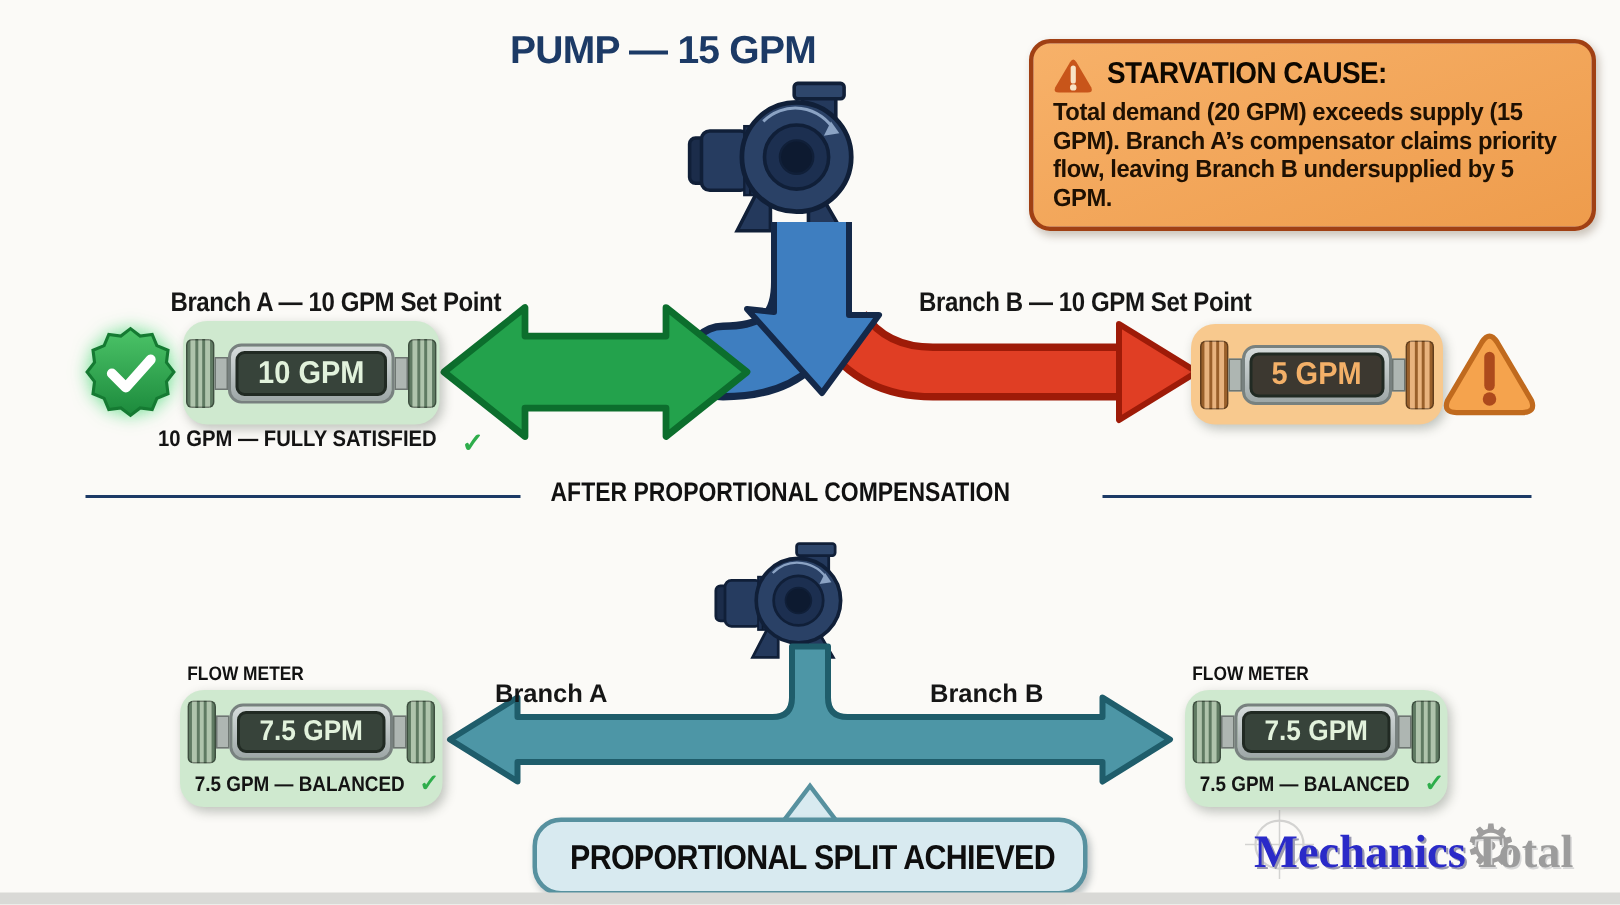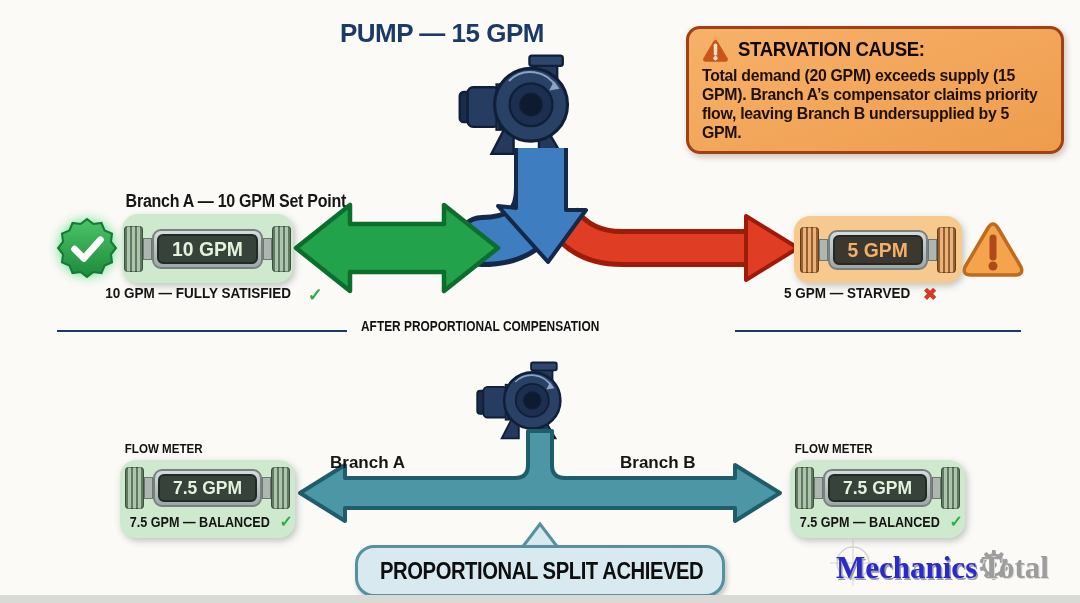--- a/index.html
+++ b/index.html
@@ -9,21 +9,21 @@
     -webkit-font-smoothing:antialiased;
   }
   .abs{position:absolute;}
   .ctr{text-align:left;}
   .cond{display:inline-block;transform:scaleX(.89);transform-origin:center;}
 
   
   .pump-title{left:340px;top:18px;width:400px;font-size:26px;font-weight:800;
     color:var(--title-navy,#1C3A66);letter-spacing:-.5px;}
   .branch-label{top:191px;width:370px;font-size:18px;font-weight:800;color:#161616;letter-spacing:-.3px;}
-  .divider-text{left:340px;top:318px;width:400px;font-size:14px;font-weight:800;color:#111;}
+  .divider-text{left:340px;top:318px;width:400px;font-size:18px;font-weight:800;color:#111;}
   .divider-line{top:330px;height:2px;background:var(--title-navy,#1C3A66);}
   .bottom-branch-label{top:453px;width:150px;font-size:17px;font-weight:800;color:#161616;}
   .fm-title{top:441px;width:175px;font-size:13px;font-weight:800;color:#111;}
 
   
   .warning-box{left:686px;top:26px;width:378px;height:128px;box-sizing:border-box;
     background:linear-gradient(160deg,#F7B169,#EE9C4C);
     border:3px solid var(--warning-border,#A04014);border-radius:14px;
     padding:9px 13px;box-shadow:2px 3px 6px rgba(60,30,0,.25);}
   .warning-title-row{display:flex;align-items:flex-start;gap:9px;}
@@ -110,22 +110,24 @@
       <svg width="27" height="25" viewBox="0 0 62 58">
         <path d="M26 8 Q31 0 36 8 L59 47 Q62 55 53 55 L9 55 Q0 55 3 47 Z" fill="#C8551A"></path>
         <line x1="31" y1="17" x2="31" y2="37" stroke="#F8E3C4" stroke-width="8" stroke-linecap="round"></line>
         <circle cx="31" cy="47" r="5" fill="#F8E3C4"></circle>
       </svg>
       <span class="warning-title">STARVATION CAUSE:</span>
     </div>
     <div class="warning-body">Total demand (20 GPM) exceeds supply (15 GPM). Branch A’s compensator claims priority flow, leaving Branch B undersupplied by 5 GPM.</div>
   </div>
 
-  <div class="abs ctr branch-label" style="left:112px">
+  <div class="abs ctr branch-label" style="left:100px">
     <span class="cond">Branch A — 10 GPM Set Point</span></div>
+  <div class="abs ctr branch-label" style="left:599px">
+    <span class="cond">Branch B — 10 GPM Set Point</span></div>
 
   <svg class="abs" style="left:270px;top:148px" width="550" height="150" viewBox="0 0 550 150">
 
     <g>
       <path d="M 270 15 L 270 40 Q 270 93 212 93" fill="none" stroke="#14294A" stroke-width="52" stroke-linecap="round"></path>
       <path d="M 270 15 L 270 40 Q 270 93 212 93" fill="none" stroke="var(--supply-blue,#3E7EC0)" stroke-width="42" stroke-linecap="round"></path>
     </g>
 
     <polygon points="26,100 80,57 80,76 174,76 174,57 228,100 174,143 174,124 80,124 80,143" fill="var(--branch-a-green,#23A24C)" stroke="#0C6E2D" stroke-width="4.5" stroke-linejoin="round"></polygon>
 
@@ -175,24 +177,20 @@
 
   <svg class="abs" style="left:962px;top:219px" width="62" height="60" viewBox="0 0 62 58">
     <path d="M26 8 Q31 0 36 8 L59 47 Q62 55 53 55 L9 55 Q0 55 3 47 Z" fill="#F5A34D" stroke="#C06A1E" stroke-width="3.5" stroke-linejoin="round"></path>
     <line x1="31" y1="18" x2="31" y2="37" stroke="#AD4A1C" stroke-width="7" stroke-linecap="round"></line>
     <circle cx="31" cy="46" r="4.5" fill="#AD4A1C"></circle>
   </svg>
 
   <div class="status" style="left:89px;top:284px;width:240px">
     <span class="txt">10 GPM — FULLY SATISFIED</span>
     <span class="check">✓</span>
-  </div>
-  <div class="status" style="left:772px;top:284px;width:170px">
-    <span class="txt">5 GPM — STARVED</span>
-    <span class="cross">✖</span>
   </div>
 
   <div class="abs divider-line" style="left:57px;width:290px"></div>
   <div class="abs divider-line" style="left:735px;width:286px"></div>
   <div class="abs ctr divider-text">
     <span style="display:inline-block;transform:scaleX(.85)">AFTER PROPORTIONAL COMPENSATION</span></div>
 
   <svg class="abs" style="left:476px;top:361px" width="104" height="80" viewBox="0 0 170 130">
     <rect x="97" y="12" width="28" height="30" fill="#24395C" stroke="#101F38" stroke-width="3"></rect>
     <rect x="90" y="2" width="42" height="13" rx="3" fill="#2E466B" stroke="#101F38" stroke-width="3"></rect>

